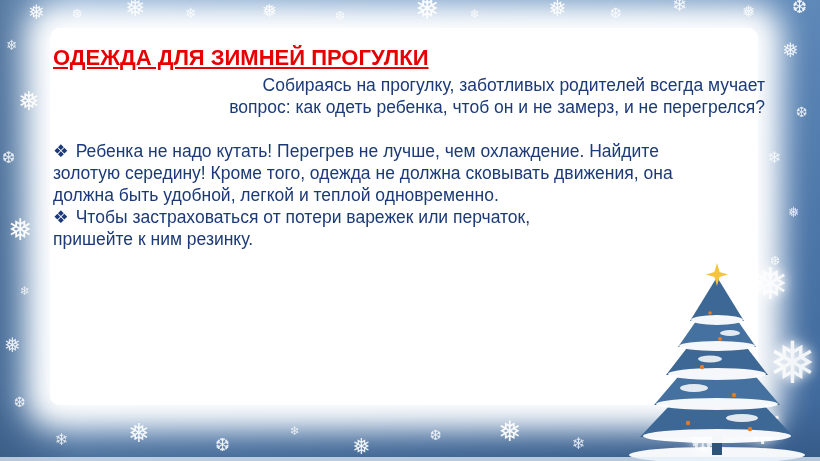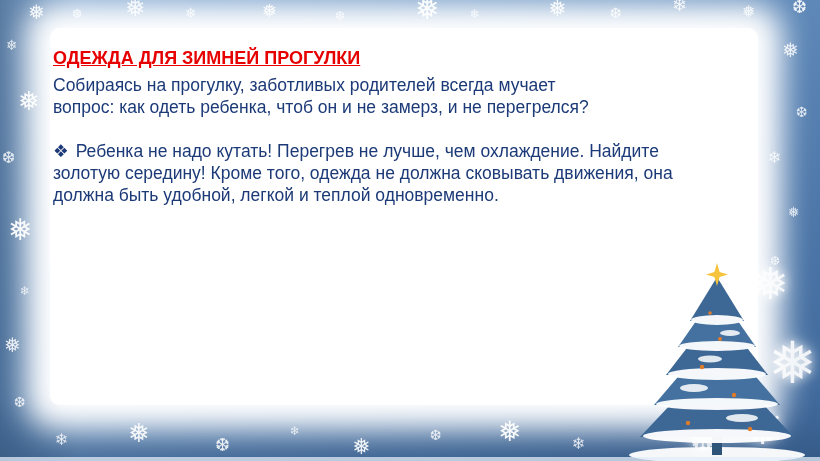--- a/index.html
+++ b/index.html
@@ -23,24 +23,24 @@
   }
   .bottom-strip {
     position:absolute; left:0; right:0; bottom:0; height:4px; z-index:6;
     background: rgba(226,236,248,0.75);
   }
   .content {
     position:absolute; left:53px; top:44px; width:712px; z-index:5;
     color:#1c3a78; font-size:17.5px; line-height:22px;
   }
   .title {
-    margin:0 0 2px 0; font-size:18px; line-height:28px; font-weight:bold;
+    margin:0 0 2px 0; font-size:22px; line-height:28px; font-weight:bold;
     color:#e60000; text-decoration:underline;
   }
-  .intro { margin:0 0 22px 0; white-space:pre-wrap; }
+  .intro { margin:0 0 22px 0; white-space:pre-wrap;text-align:right; }
   .bullet { margin:0; }
   .diamond { font-family:"DejaVu Sans", sans-serif; margin-right:7px; }
   .btext { white-space:pre-wrap;margin-top:20px; }
   .sf {
     position:absolute; z-index:3; color:#ffffff; line-height:1;
     font-family:"DejaVu Sans", sans-serif; user-select:none; pointer-events:none;
   }
   .glow { text-shadow: 0 0 10px rgba(255,255,255,.95), 0 0 18px rgba(255,255,255,.8); z-index:4; }
   .tree { position:absolute; right:8px; bottom:0; z-index:4; }
 </style>
@@ -121,16 +121,18 @@
     <polygon points="95,0 97.6,9 106,11.5 97.6,14 95,23 92.4,14 84,11.5 92.4,9" fill="#f5c33c"></polygon>
   </svg>
 
   <div class="content">
     <h1 class="title">ОДЕЖДА ДЛЯ ЗИМНЕЙ ПРОГУЛКИ</h1>
     <p class="intro">Собираясь на прогулку, заботливых родителей всегда мучает
 вопрос: как одеть ребенка, чтоб он и не замерз, и не перегрелся?</p>
     <p class="bullet"><span class="diamond">❖</span><span class="btext">Ребенка не надо кутать! Перегрев не лучше, чем охлаждение. Найдите
 золотую середину! Кроме того, одежда не должна сковывать движения, она
 должна быть удобной, легкой и теплой одновременно.</span></p>
+    <p class="bullet"><span class="diamond">❖</span><span class="btext">Чтобы застраховаться от потери варежек или перчаток,
+пришейте к ним резинку.</span></p>
   </div>
 
   <div class="bottom-strip"></div>
 </div>
 
 </body></html>

